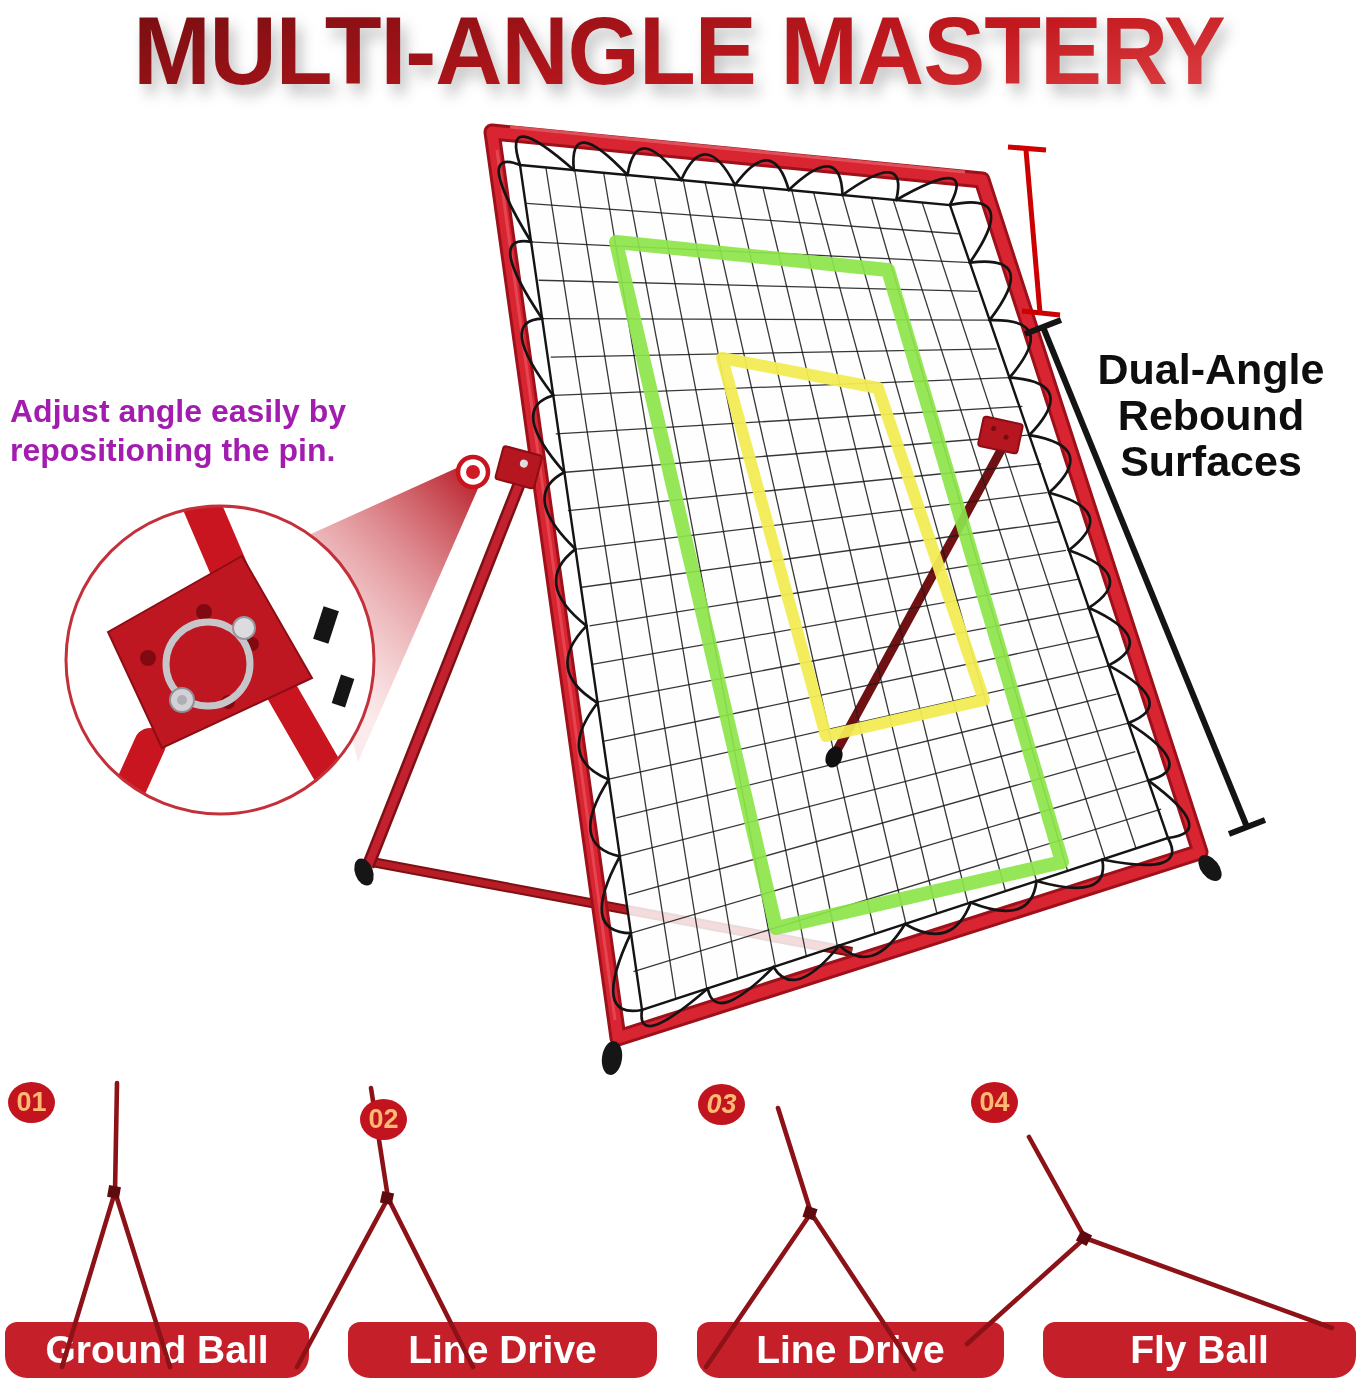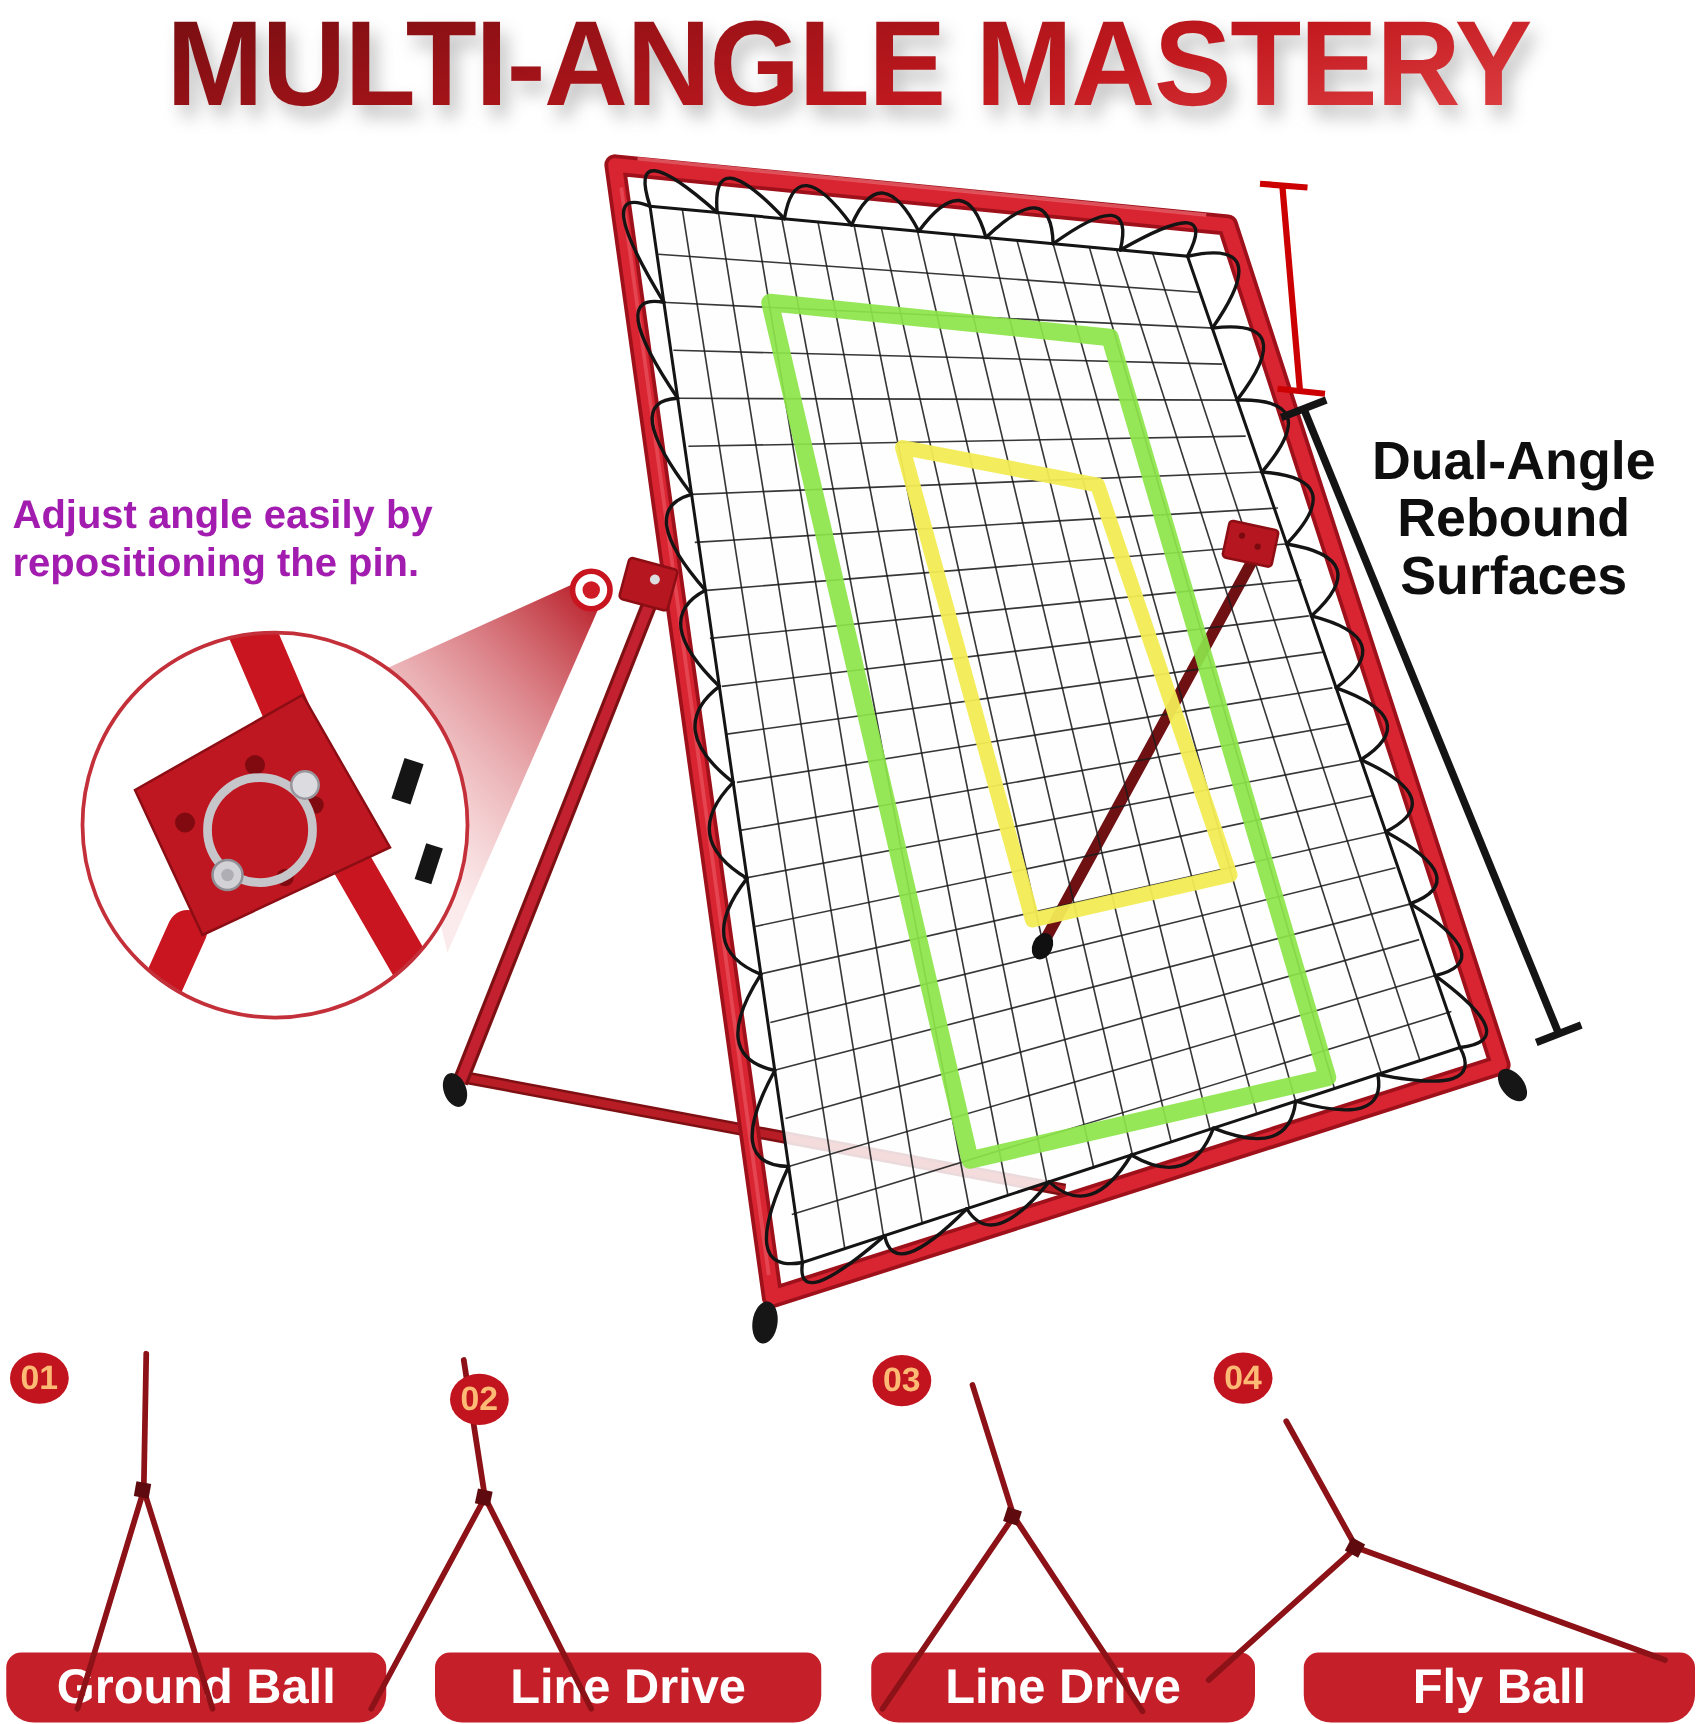--- a/index.html
+++ b/index.html
@@ -55,21 +55,21 @@
     <span class="note-line">Surfaces</span>
   </div>
 
   <div class="banner" style="left:5px;width:304px;">Ground Ball</div>
   <div class="banner" style="left:348px;width:309px;">Line Drive</div>
   <div class="banner" style="left:697px;width:307px;">Line Drive</div>
   <div class="banner" style="left:1043px;width:313px;">Fly Ball</div>
 
   <div class="badge" style="left:8px;top:1082px;">01</div>
   <div class="badge" style="left:360px;top:1079px;margin-top:20px;">02</div>
-  <div class="badge" style="left:698px;top:1084px;">03</div>
+  <div class="badge" style="left:698px;top:1084px;font-style:italic;">03</div>
   <div class="badge" style="left:971px;top:1082px;">04</div>
 
   <svg id="art" width="1358" height="1379" viewBox="0 0 1358 1379">
     <defs>
       <linearGradient id="beamGrad" gradientUnits="userSpaceOnUse" x1="478" y1="472" x2="300" y2="650">
         <stop offset="0" stop-color="#b30f1a" stop-opacity="0.95"></stop>
         <stop offset="1" stop-color="#e98f94" stop-opacity="0.18"></stop>
       </linearGradient>
       <clipPath id="insetClip">
           <circle cx="220" cy="660" r="154"></circle>

